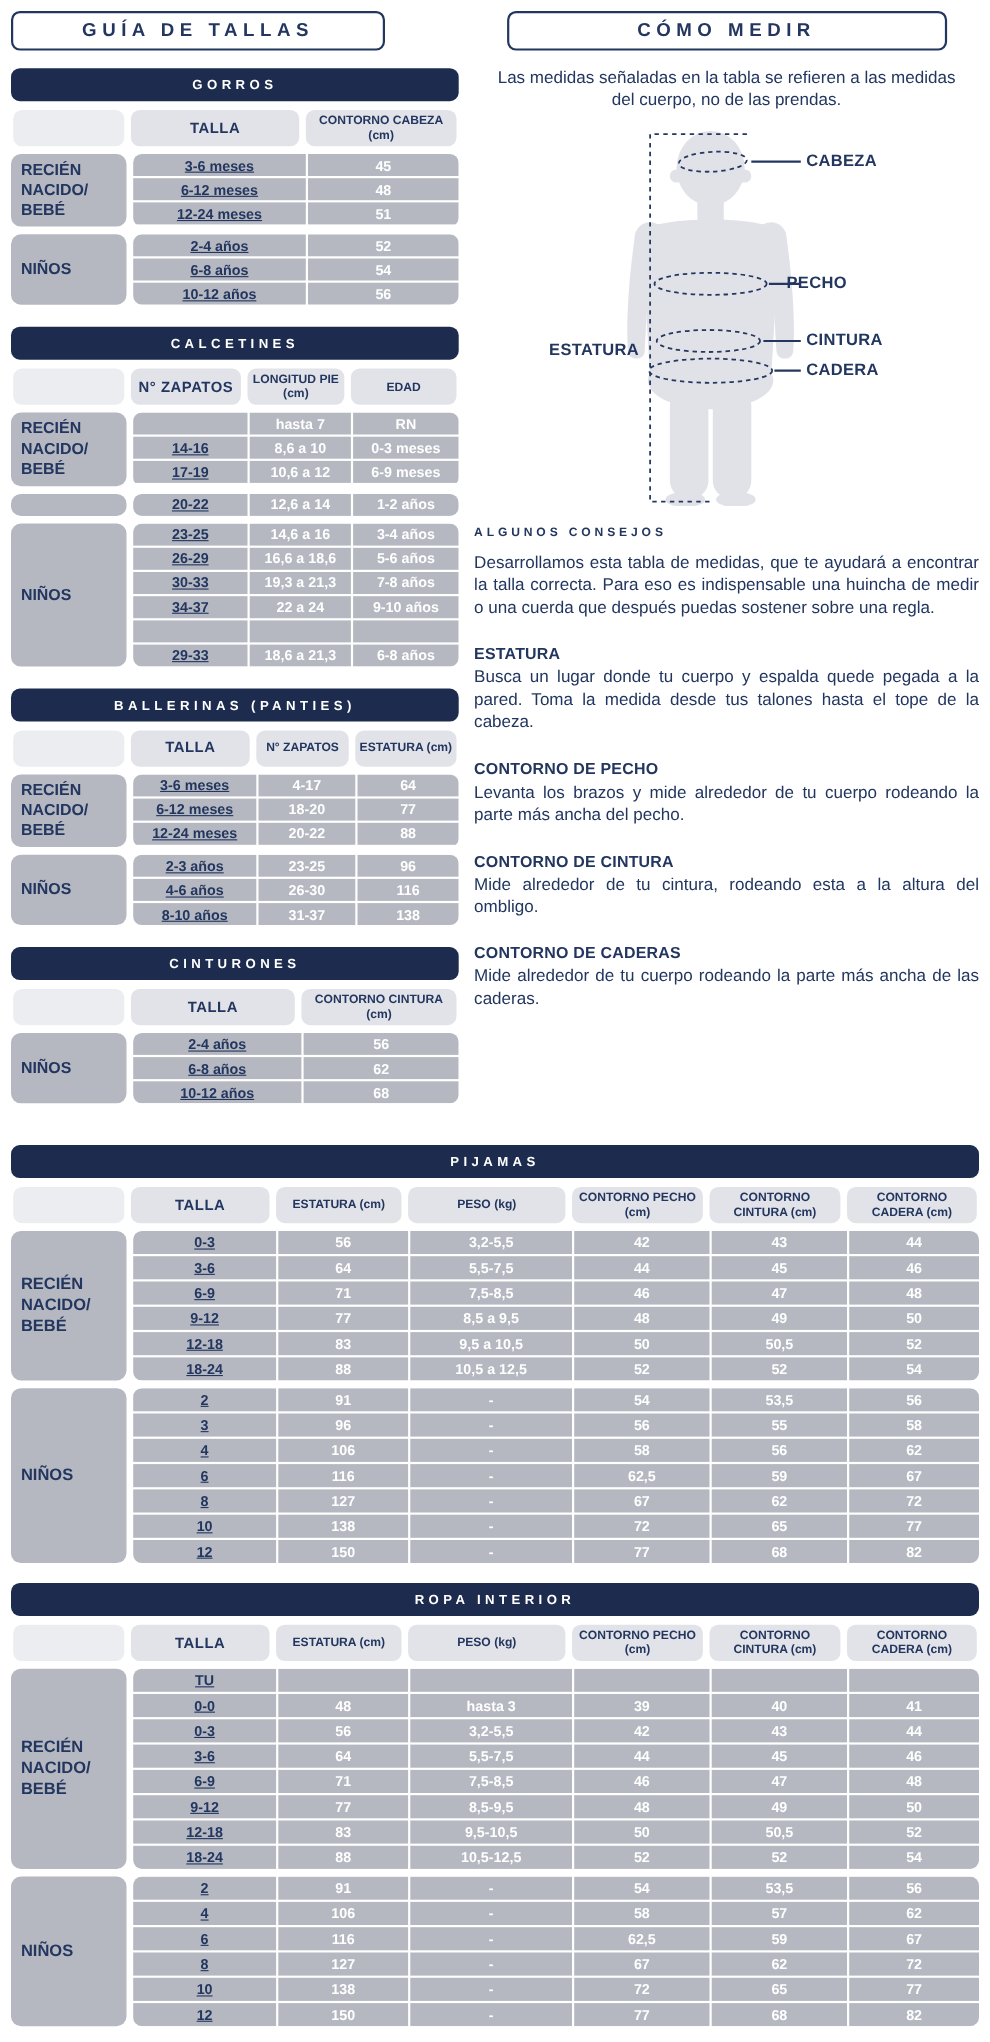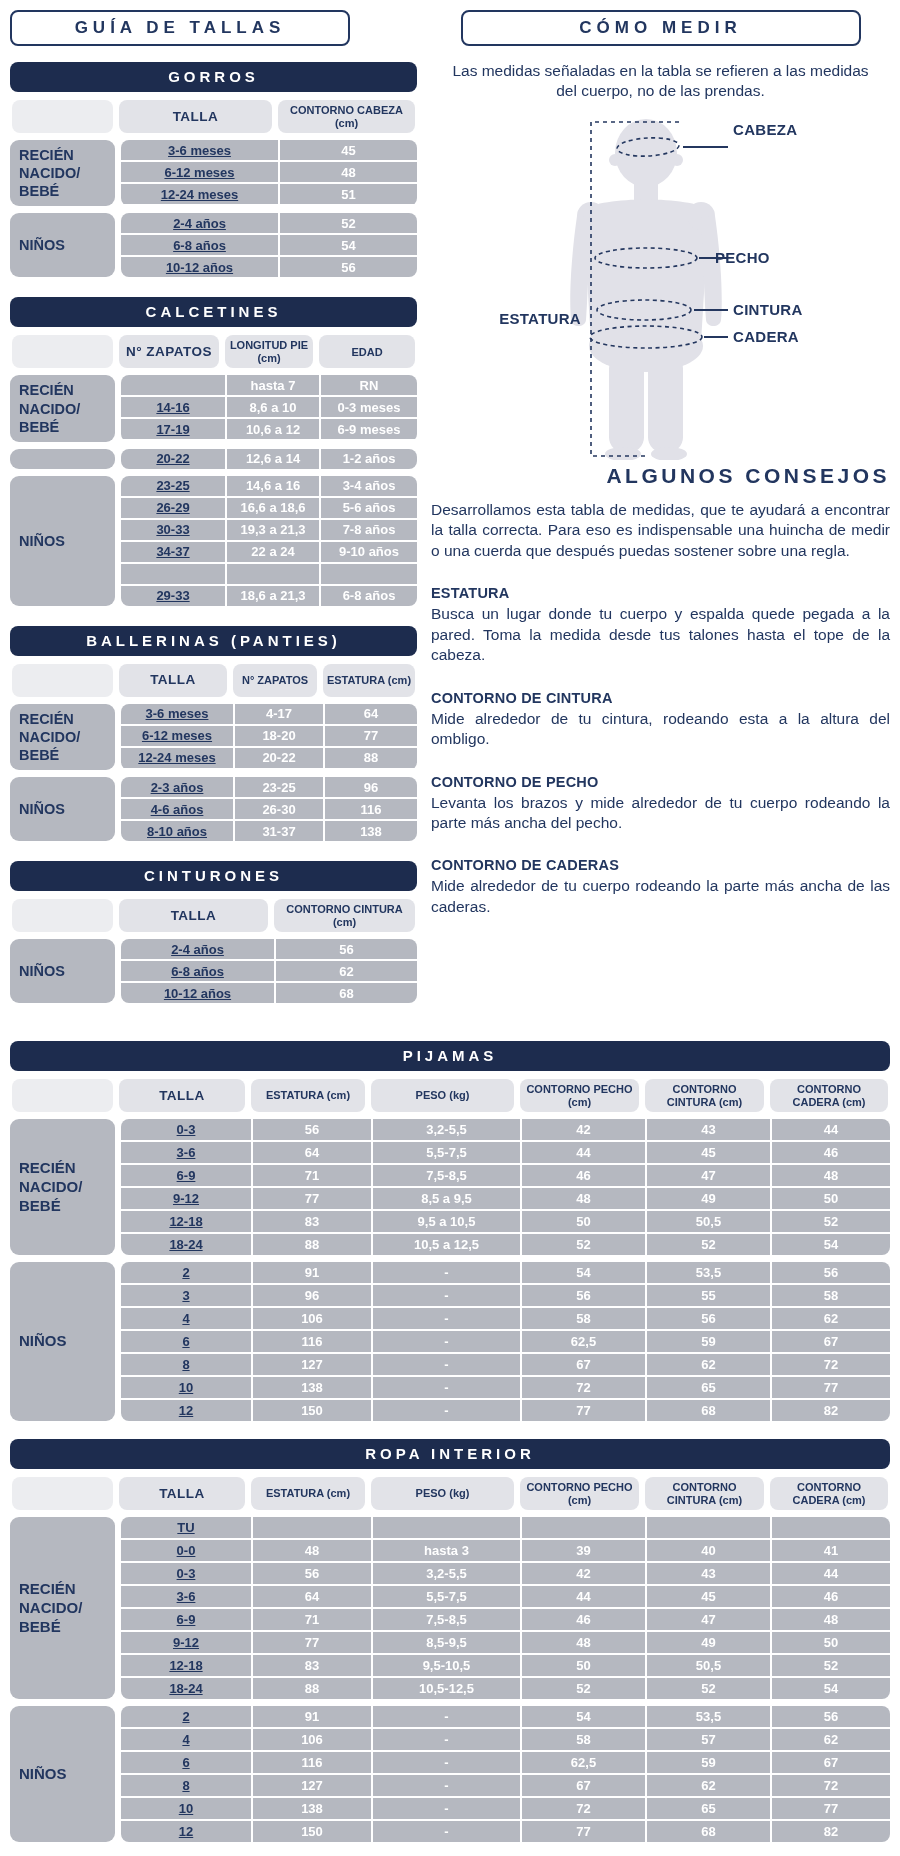--- a/index.html
+++ b/index.html
@@ -42,21 +42,21 @@
   .t-ballerinas{--data-cols:112px 88px 1fr;}
   .t-cinturones{--data-cols:153px 1fr;}
   .t-wide{--data-cols:130px 118px 147px 123px 123px 1fr;margin-top:18px;margin-bottom:14px;}
 
   .tbar{
     background:var(--navy);
     color:#fff;
     border-radius:8px;
     text-align:center;
     font-weight:bold;
-    font-size:15px;
+    font-size:12px;
     letter-spacing:4px;
     height:30px;
     line-height:30px;
   }
   .hrow{
     display:grid;
     grid-template-columns:var(--label-w) var(--data-cols);
     column-gap:2px;
     margin:8px 0 7px 0;
   }
@@ -123,32 +123,32 @@
   }
   .diagram{position:relative;height:352px;margin-top:6px;}
   .diagram svg{position:absolute;left:0;top:0;}
   .dlabel{
     position:absolute;
     font-weight:bold;
     font-size:15px;
     letter-spacing:0.3px;
     white-space:nowrap;
   }
-  .lbl-cabeza{left:302px;top:13px;}
+  .lbl-cabeza{left:302px;top:30px;}
   .lbl-pecho{left:284px;top:141px;}
   .lbl-cintura{left:302px;top:193px;}
   .lbl-cadera{left:302px;top:220px;}
   .lbl-estatura{left:55px;top:202px;width:95px;text-align:right;}
 
   .consejos-title{
-    text-align:right;
+    text-align:left;
     font-weight:bold;
-    font-size:21px;
+    font-size:11px;
     letter-spacing:3.5px;
-    margin:4px 0 12px 0;
+    margin:18px 0 12px 0;
   }
   .para{
     text-align:justify;
     font-size:15.5px;
     line-height:1.32;
     margin:0;
   }
   .tip{margin-top:24px;}
   .tip h4{
     font-size:14.5px;
@@ -405,26 +405,26 @@
       </div>
 
       <div class="consejos-title">ALGUNOS CONSEJOS</div>
       <p class="para">Desarrollamos esta tabla de medidas, que te ayudará a encontrar la talla correcta. Para eso es indispensable una huincha de medir o una cuerda que después puedas sostener sobre una regla.</p>
 
       <div class="tip">
         <h4>ESTATURA</h4>
         <p class="para">Busca un lugar donde tu cuerpo y espalda quede pegada a la pared. Toma la medida desde tus talones hasta el tope de la cabeza.</p>
       </div>
       <div class="tip">
+        <h4>CONTORNO DE PECHO</h4>
+        <p class="para">Levanta los brazos y mide alrededor de tu cuerpo rodeando la parte más ancha del pecho.</p>
+      </div>
+      <div class="tip">
         <h4>CONTORNO DE CINTURA</h4>
         <p class="para">Mide alrededor de tu cintura, rodeando esta a la altura del ombligo.</p>
-      </div>
-      <div class="tip">
-        <h4>CONTORNO DE PECHO</h4>
-        <p class="para">Levanta los brazos y mide alrededor de tu cuerpo rodeando la parte más ancha del pecho.</p>
       </div>
       <div class="tip">
         <h4>CONTORNO DE CADERAS</h4>
         <p class="para">Mide alrededor de tu cuerpo rodeando la parte más ancha de las caderas.</p>
       </div>
     </div>
   </div>
 
   <div class="size-table t-wide">
       <div class="tbar">PIJAMAS</div>

